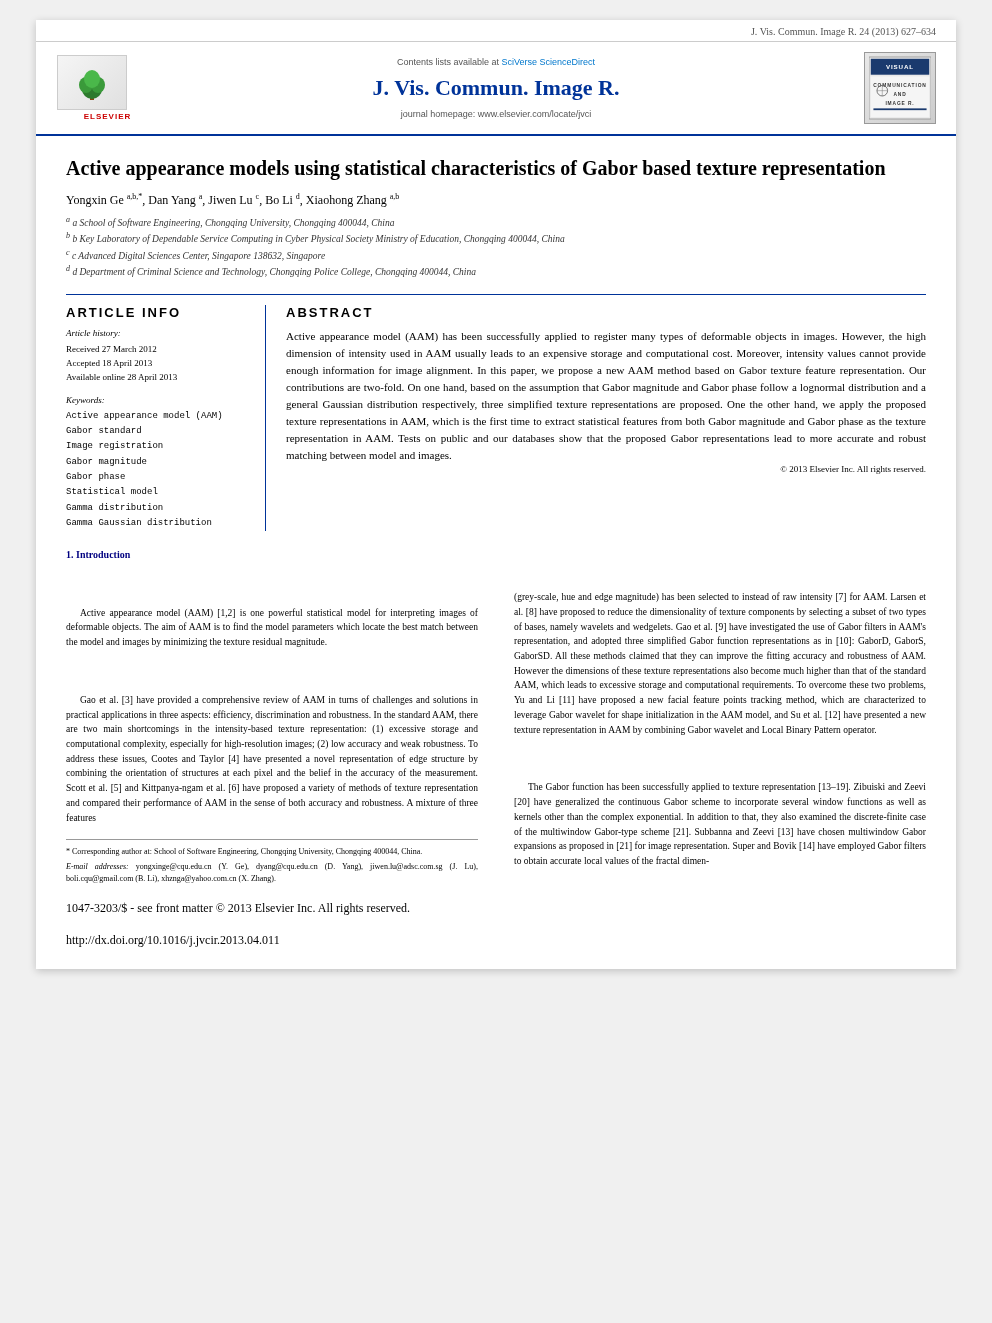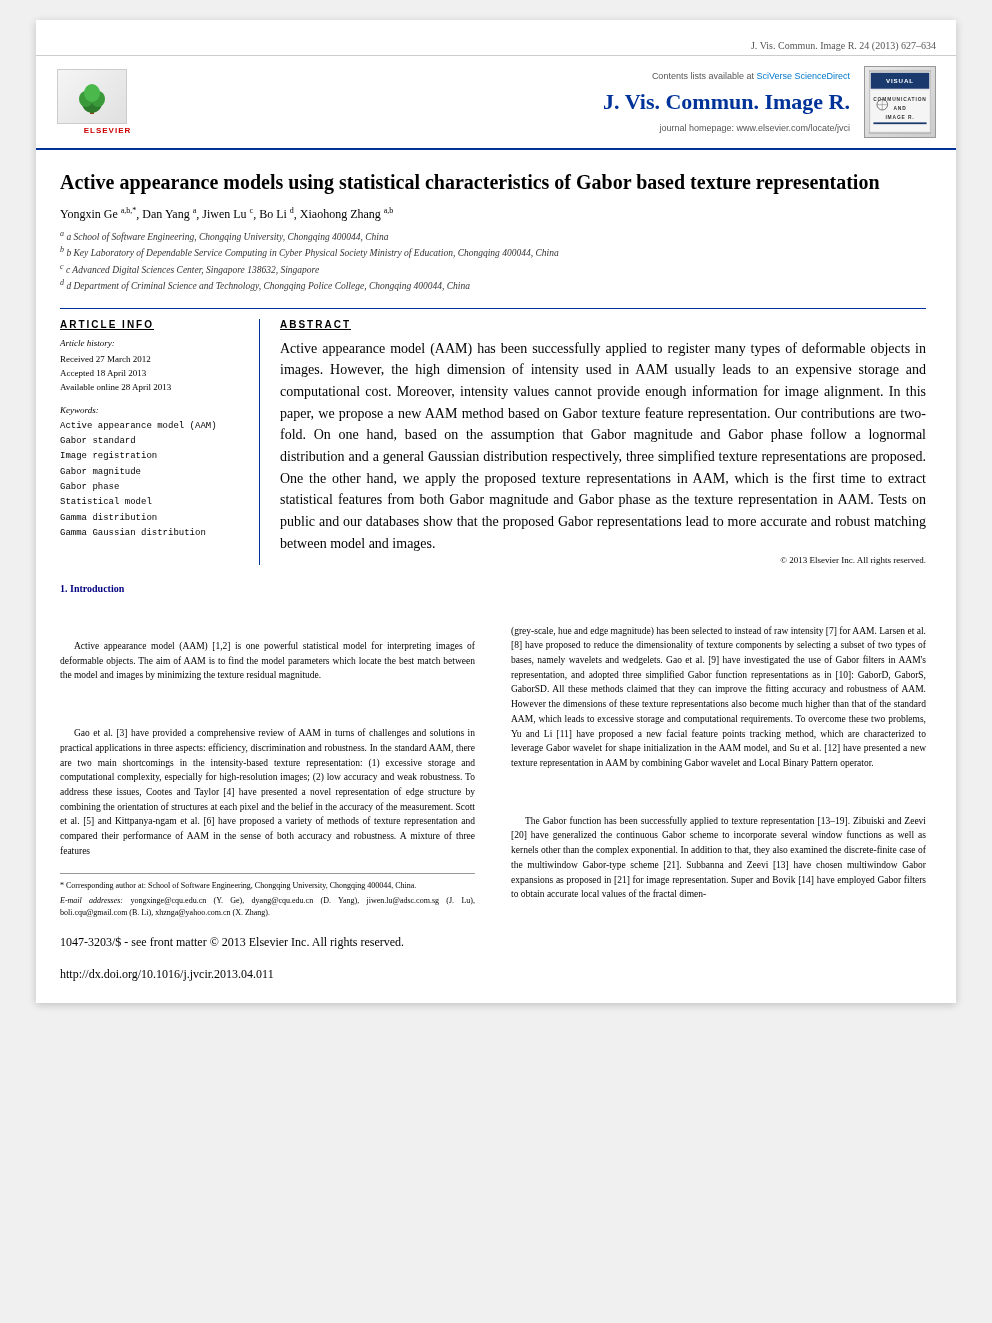--- a/index.html
+++ b/index.html
@@ -14,21 +14,21 @@
       width: 920px;
       background: #fff;
       padding: 0;
       box-shadow: 0 2px 8px rgba(0,0,0,0.2);
     }
     
     .journal-ref {
       text-align: right;
       font-size: 10px;
       color: #555;
-      padding: 20px 20px 4px 20px;
+      padding: 6px 20px 4px 20px;
       border-bottom: 1px solid #ccc;
     }
     
     .header {
       display: flex;
       align-items: stretch;
       border-bottom: 2px solid #003399;
       padding: 10px 16px;
       gap: 10px;
     }
@@ -60,21 +60,21 @@
       font-family: Arial, sans-serif;
       font-weight: bold;
       margin-top: 2px;
       letter-spacing: 1px;
       padding-left: 31px;
     }
     .header-center {
       flex: 1;
       display: flex;
       flex-direction: column;
-      align-items: flex-end;
+      align-items: center;
       justify-content: center;
     }
     .sciverse-line {
       font-size: 9px;
       color: #555;
       margin-bottom: 4px;
       font-family: Arial, sans-serif;
     }
     .sciverse-link {
       color: #0077cc;
@@ -111,21 +111,21 @@
       font-size: 7px;
       font-family: Arial, sans-serif;
       text-align: center;
       color: #333;
       font-weight: bold;
       letter-spacing: 1px;
       padding: 4px;
     }
     
     .main-content {
-      padding: 18px 30px 20px 24px;
+      padding: 18px 30px 20px 30px;
       border-radius: 31px;
     }
     
     .article-title {
       font-size: 20px;
       font-weight: bold;
       color: #000;
       line-height: 1.4;
       margin-bottom: 10px;
       font-family: 'Times New Roman', serif;
@@ -161,28 +161,27 @@
     .col-left {
       width: 200px;
       flex-shrink: 0;
       border-right: 1px solid #003399;
       padding-right: 14px;
     }
     .col-right {
       flex: 1;
     }
     .section-header {
-      font-size: 10px;
+      font-size: 13px;
       font-family: Arial, sans-serif;
       letter-spacing: 2px;
       color: #000;
       font-weight: bold;
       margin-bottom: 8px;
       text-transform: uppercase;
-      text-decoration: underline;
     }
     .article-info-label {
       font-size: 9px;
       font-style: italic;
       color: #000;
       font-family: 'Times New Roman', serif;
       margin-bottom: 4px;
     }
     .article-info-dates {
       font-size: 9px;
@@ -198,21 +197,21 @@
       font-family: 'Times New Roman', serif;
       margin-bottom: 4px;
     }
     .keywords-list {
       font-size: 9px;
       color: #000;
       font-family: Liberation Mono, monospace;
       line-height: 1.7;
     }
     .abstract-text {
-      font-size: 14px;
+      font-size: 11px;
       line-height: 1.55;
       color: #000;
       font-family: 'Times New Roman', serif;
       text-align: justify;
     }
     .copyright-line {
       font-size: 9px;
       color: #000;
       font-family: 'Times New Roman', serif;
       text-align: right;

